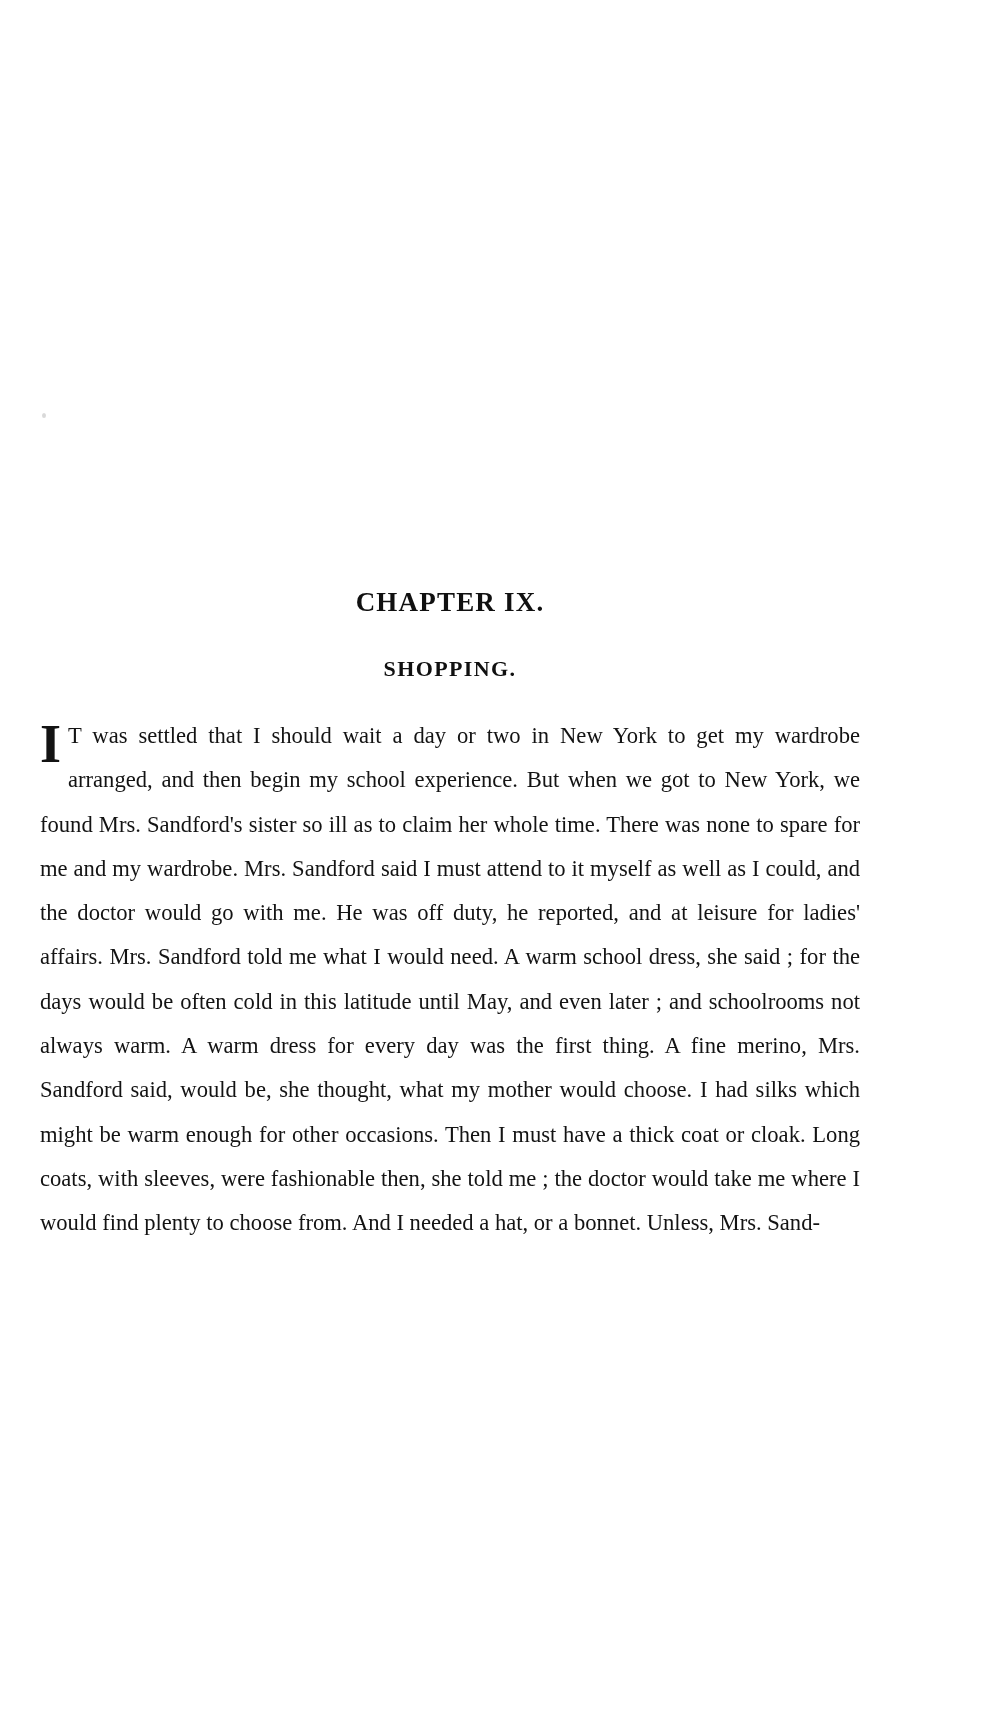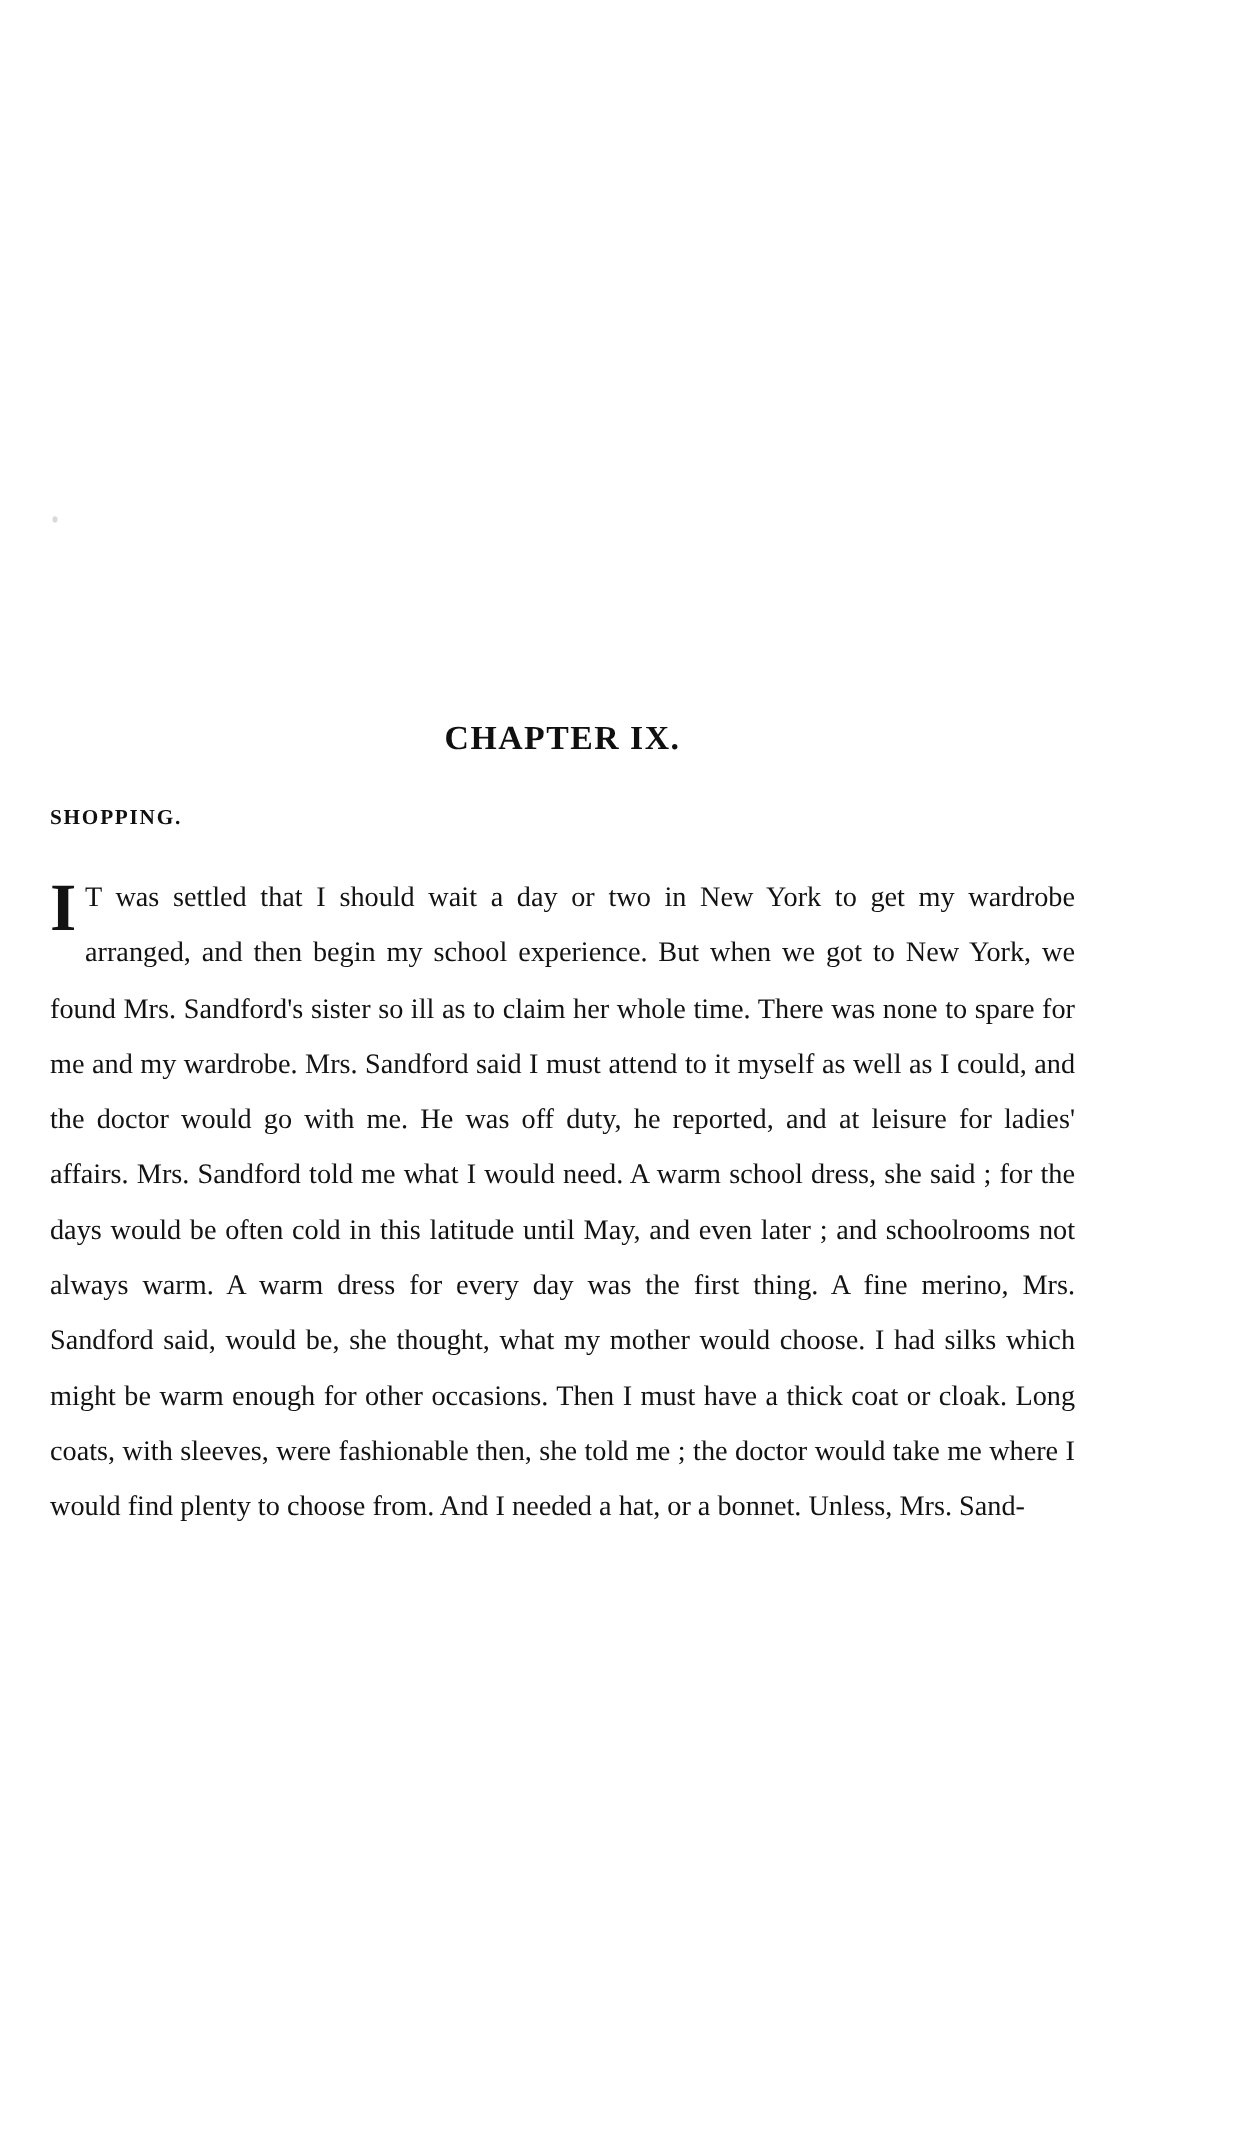--- a/index.html
+++ b/index.html
@@ -20,37 +20,37 @@
   .speck {
     position: absolute;
     background: #b9b9b9;
     border-radius: 50%;
   }
   .speck-1 { left: 42px; top: 413px; width: 4px; height: 5px; opacity: .55; }
 
   .page {
     position: absolute;
     left: 40px;
-    top: 0;
+    top: 12px;
     width: 820px;
   }
 
   .chapter-heading {
     margin-top: 575px;
     text-align: center;
     font-size: 27px;
     letter-spacing: 1.2px;
     font-weight: 700;
     color: #101010;
   }
 
   .section-heading {
     margin-top: 38px;
-    text-align: left;
-    font-size: 17px;
+    text-align: center;
+    font-size: 22px;
     font-weight: 700;
     letter-spacing: 1.4px;
     color: #101010;
   }
 
   .body-text {
     margin-top: 32px;
     font-size: 22.6px;
     line-height: 44.3px;
     text-align: justify;

